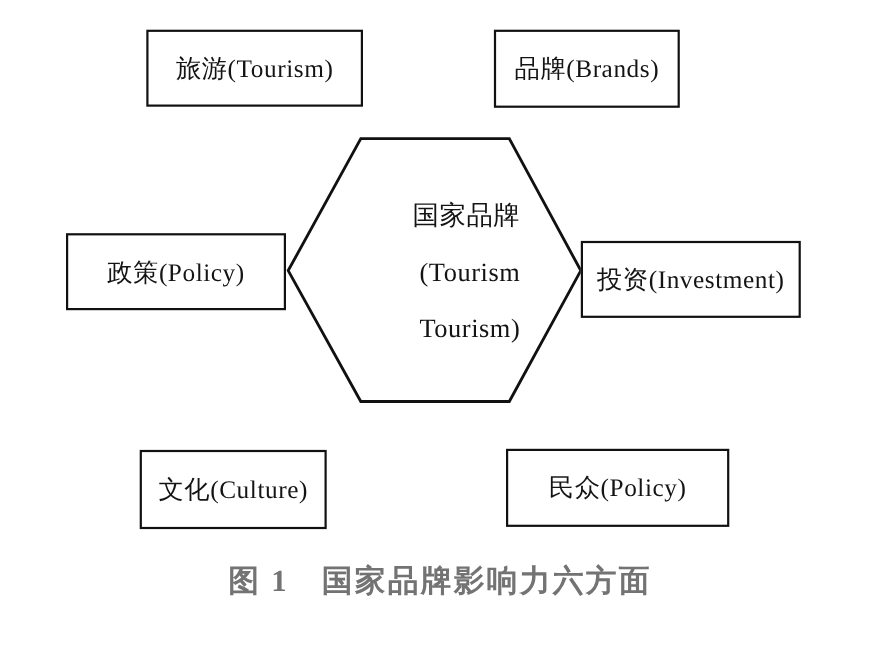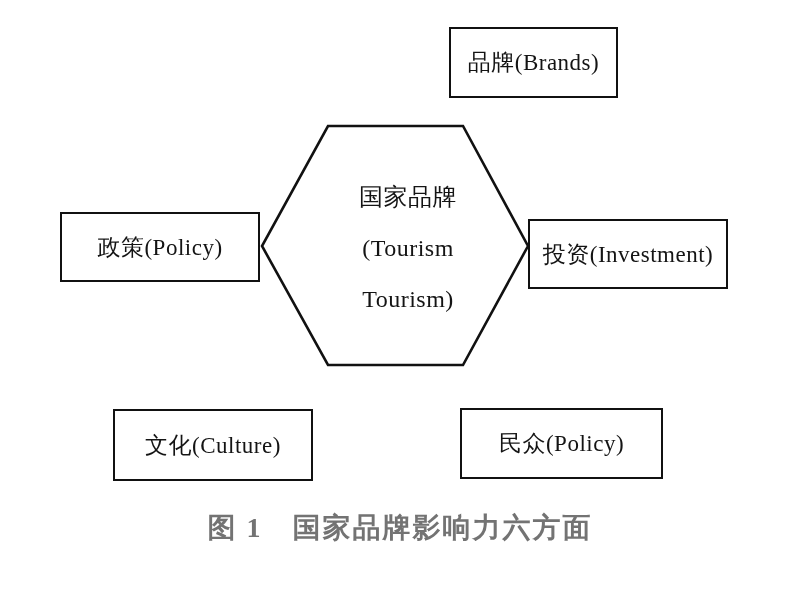--- a/index.html
+++ b/index.html
@@ -31,57 +31,60 @@
     left: 0; top: 0;
     width: 800px; height: 593px;
   }
   .hex-label {
     position: absolute;
     left: 343px;
     top: 172px;
     width: 130px;
     font-size: 24px;
     line-height: 51px;
-    text-align: center;
+    text-align: right;
     letter-spacing: 0.5px;
   }
   .hex-label span { display: block; }
   .caption {
     position: absolute;
     left: 0; top: 509px;
     width: 800px;
     text-align: center;
     font-weight: bold;
     font-size: 28px;
     letter-spacing: 2px;
     color: #737373;
   }
   
   .box-tourism    { left: 133px; top:  27px; width: 197px; height: 70px; }
   .box-brands     { left: 449px; top:  27px; width: 169px; height: 71px; }
   .box-policy     { left:  60px; top: 212px; width: 200px; height: 70px; }
   .box-investment { left: 528px; top: 219px; width: 200px; height: 70px; }
-  .box-culture    { left: 113px; top: 409px; width: 200px; height: 72px; }
+  .box-culture    { left: 127px; top: 409px; width: 170px; height: 72px; }
   .box-people     { left: 460px; top: 408px; width: 203px; height: 71px; }
 </style>
 </head>
 <body>
 
 <div class="canvas">
 
   <svg class="hex-svg" viewBox="0 0 800 593" xmlns="http://www.w3.org/2000/svg" aria-hidden="true">
     <polygon points="328,126 463,126 528,246 463,365 328,365 262,246" fill="#ffffff" stroke="#111111" stroke-width="2.6" stroke-linejoin="miter"></polygon>
   </svg>
 
   <div class="hex-label">
     <span>国家品牌</span>
     <span>(Tourism</span>
     <span>Tourism)</span>
   </div>
 
+  <div class="node-box box-tourism">
+    <span>旅游(Tourism)</span>
+  </div>
 
   <div class="node-box box-brands">
     <span>品牌(Brands)</span>
   </div>
 
   <div class="node-box box-investment">
     <span>投资(Investment)</span>
   </div>
 
   <div class="node-box box-policy">

